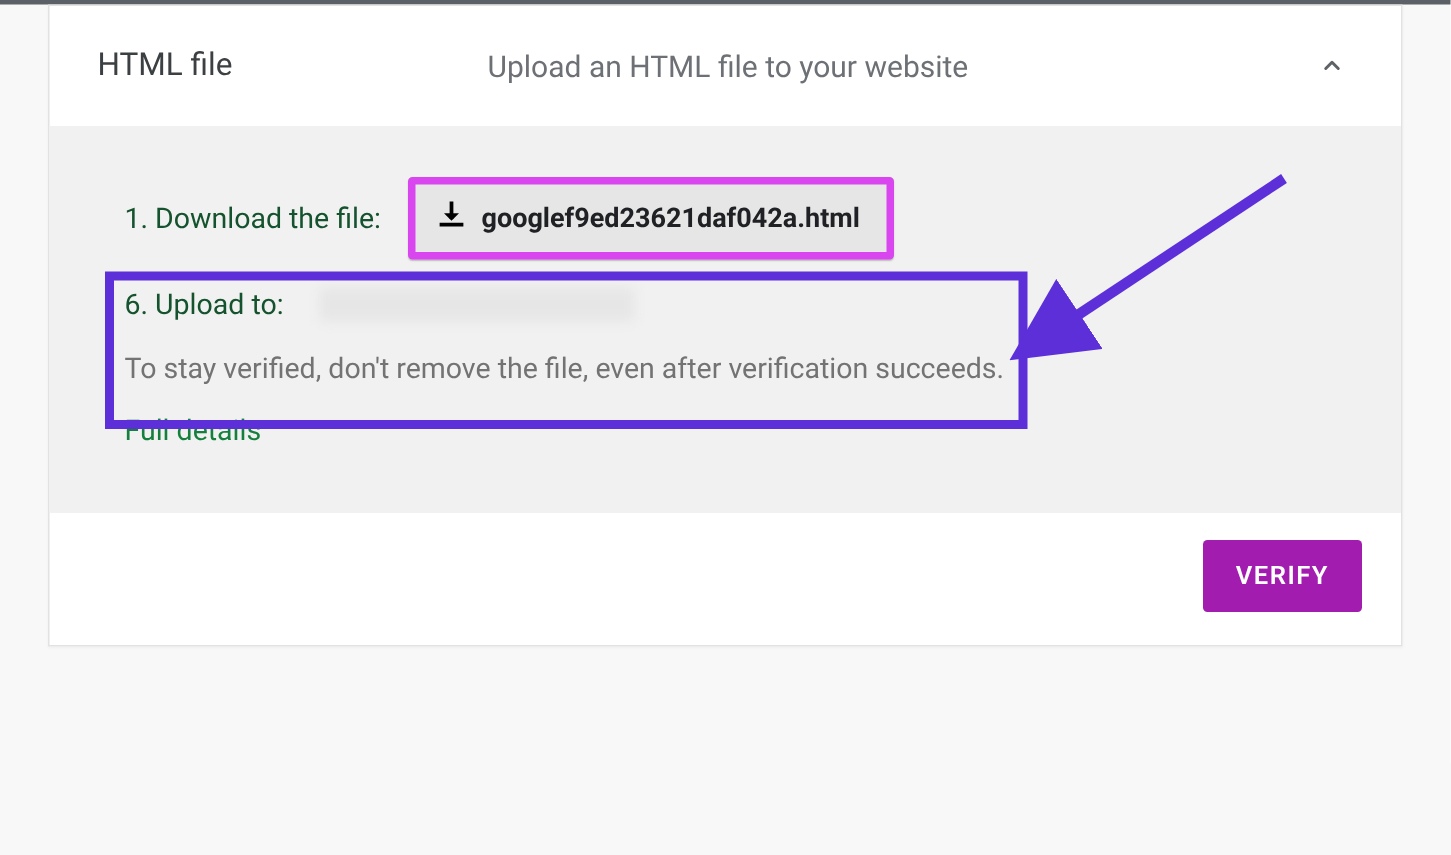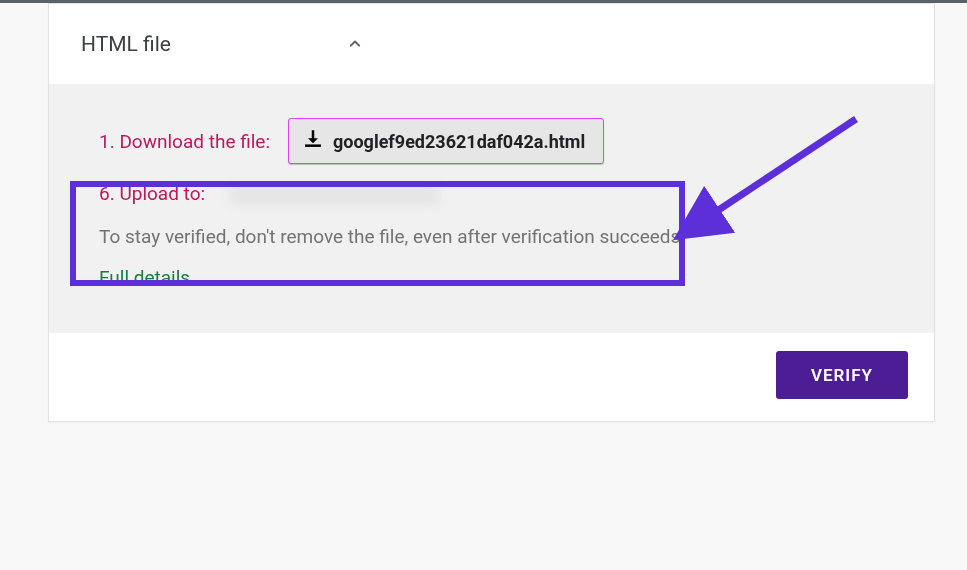--- a/index.html
+++ b/index.html
@@ -18,21 +18,20 @@
     color: #8e9196;
     font-size: 18px;
     padding: 28px 0 24px 0;
     font-weight: 400;
   }
   .card {
     background: #ffffff;
     border: 1px solid #e2e2e2;
     box-shadow: 0 1px 2px rgba(0,0,0,0.04);
     position: relative;
-    margin-left: 16px;
   }
   .card-header {
     display: flex;
     align-items: center;
     padding: 26px 32px 26px 32px;
   }
   .card-title {
     font-size: 21px;
     font-weight: 400;
     color: #3c4043;
@@ -56,28 +55,28 @@
     position: relative;
   }
   .step-row {
     display: flex;
     align-items: center;
     gap: 18px;
     margin-bottom: 18px;
   }
   .step-text {
     font-size: 19px;
-    color: #be185d;
+    color: #14532d;
   }
   .download-btn {
     display: inline-flex;
     align-items: center;
     gap: 10px;
     background: #e6e6e6;
-    border: 1px solid #d946ef;
+    border: 5px solid #d946ef;
     border-radius: 3px;
     padding: 10px 18px 10px 14px;
     font-size: 18px;
     font-weight: 700;
     color: #202124;
     box-shadow: 0 1px 1px rgba(0,0,0,0.22);
     cursor: pointer;
     font-family: inherit;
   }
   .ellipsed {
@@ -99,27 +98,27 @@
     color: #15803d;
     cursor: pointer;
     display: inline-block;
   }
   .verify-row {
     display:flex;
     justify-content:flex-end;
     padding: 18px 26px 22px 0;
   }
   .verify-btn {
-    background: #4c1d95;
+    background: #a21caf;
     color: #ffffff;
     font-size: 17px;
     font-weight: 600;
     letter-spacing: 1px;
     border: none;
-    padding: 14px 35px;
+    padding: 14px 22px;
     border-radius: 3px;
     cursor: pointer;
     font-family: inherit;
   }
   
   .highlight-box {
     position: absolute;
     left: 70px;
     top: 178px;
     width: 615px;
@@ -135,20 +134,21 @@
   }
 </style>
 </head>
 <body>
 
 <div class="page">
 
   <div class="card">
     <div class="card-header">
       <div class="card-title">HTML file</div>
+      <div class="card-subtitle">Upload an HTML file to your website</div>
       <div class="chevron">
         <svg width="20" height="20" viewBox="0 0 24 24">
             <path d="M7 14l5-5 5 5" fill="none" stroke="#5f6368" stroke-width="2.4" stroke-linecap="round" stroke-linejoin="round"></path>
           </svg>
       </div>
     </div>
 
     <div class="card-body">
       <div class="step-row">
         <span class="step-text">1. Download the file:</span>

